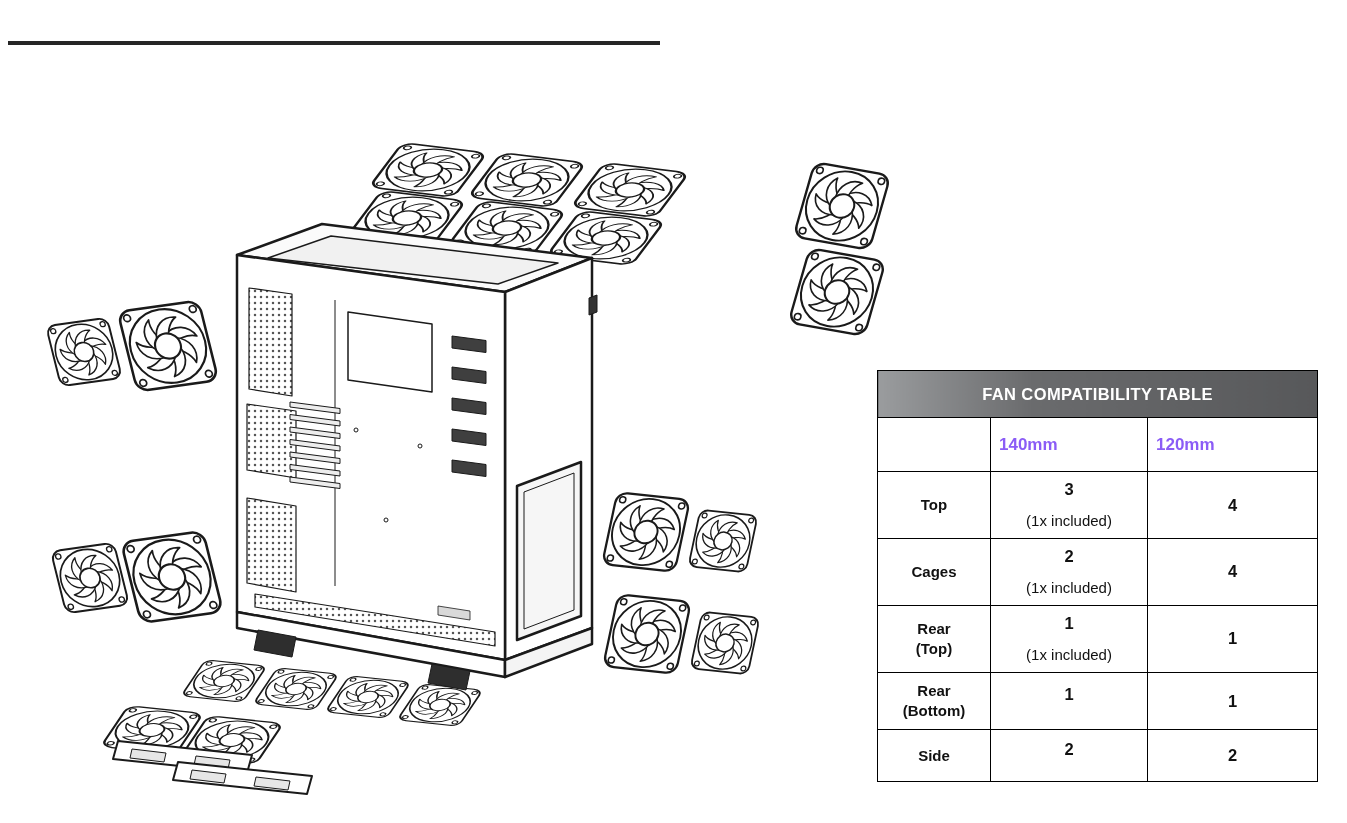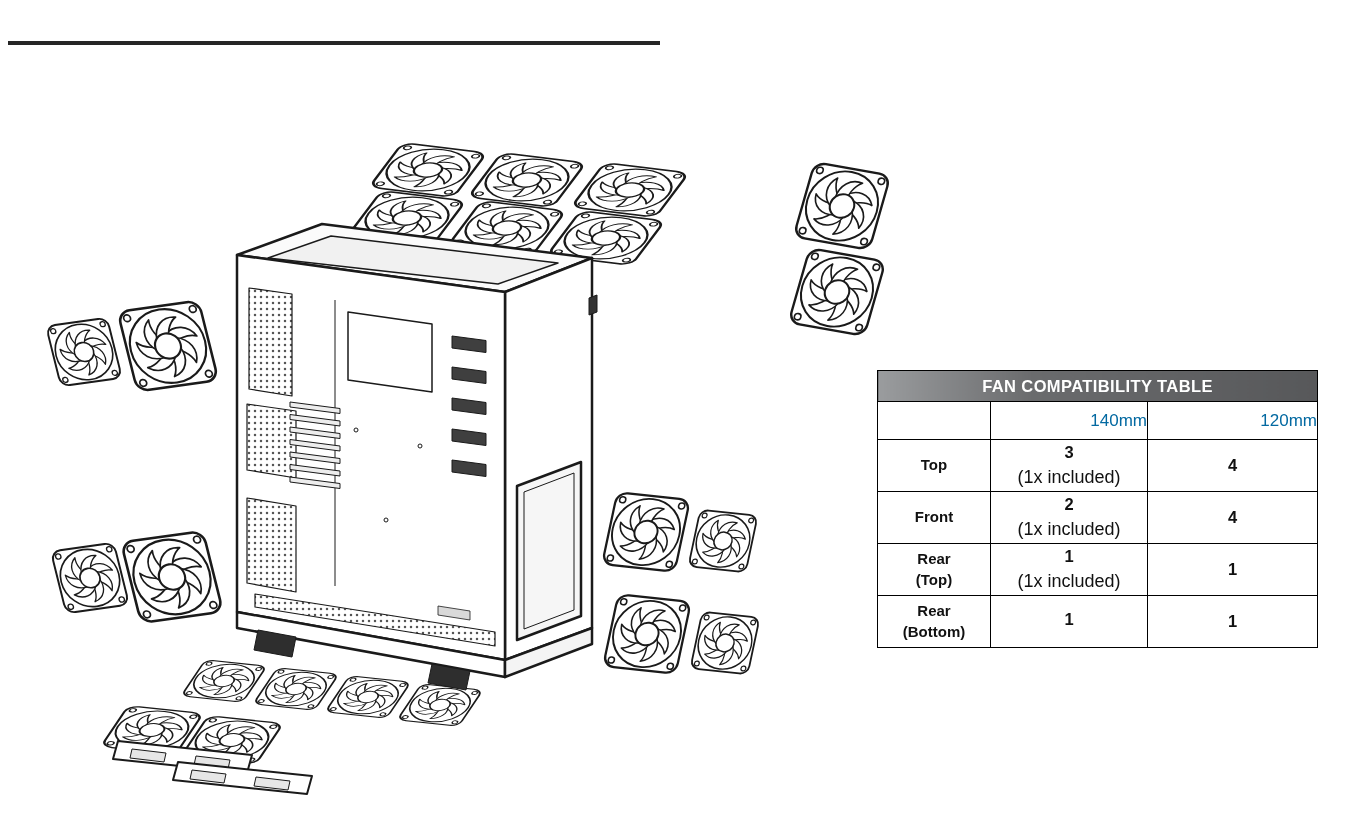--- a/index.html
+++ b/index.html
@@ -10,31 +10,31 @@
   .heading{position:absolute;left:44px;top:5px;font-size:29px;letter-spacing:.5px;
            color:#57585a;font-weight:400;}
   .heading-rule{position:absolute;left:8px;top:41px;width:652px;height:4px;background:#262626;}
 
   
   .diagram{position:absolute;left:0;top:0;width:900px;height:823px;}
 
   
   .fan-table{position:absolute;left:877px;top:370px;width:440px;border-collapse:collapse;
              table-layout:fixed;}
-  .fan-table th,.fan-table td{border:1px solid #000;padding:0;vertical-align:middle;}
+  .fan-table th,.fan-table td{border:1px solid #000;padding:8px;vertical-align:middle;}
   .title-cell{height:30px;background:linear-gradient(90deg,#9a9c9e 0%,#6a6b6d 35%,#57585a 100%);
               color:#fff;font-size:16.5px;font-weight:bold;text-align:center;letter-spacing:.4px;}
-  .colhead{height:37px;font-size:17px;font-weight:normal;text-align:right;color:#0369a1;background:#fff;}
+  .colhead{height:37px;font-size:17px;font-weight:bold;text-align:left;color:#8b5cf6;background:#fff;}
   .data-row{height:52px;}
   .data-row.tall{height:60px;}
   .rowlabel{font-size:15px;font-weight:bold;text-align:center;white-space:pre-line;line-height:1.35;
             padding:0 6px;}
   .cell{text-align:center;}
   .val{display:block;font-size:16.5px;font-weight:bold;line-height:1.15;}
-  .note{display:block;font-size:18px;font-weight:normal;line-height:1.2;margin-top:5px;}
+  .note{display:block;font-size:15px;font-weight:normal;line-height:1.2;margin-top:13px;}
 </style>
 </head>
 <body>
 
 <div class="page">
 
   <svg class="diagram" viewBox="0 0 900 823" fill="none" stroke-linejoin="round">
     <defs>
       <pattern id="dots" width="6" height="6" patternUnits="userSpaceOnUse">
         <rect width="6" height="6" fill="#ffffff"></rect>
@@ -220,21 +220,21 @@
       <td class="rowlabel">Top</td>
       <td class="cell">
         <span class="val">3</span>
         <span class="note">(1x included)</span>
       </td>
       <td class="cell">
             <span class="val">4</span>
           </td>
     </tr>
     <tr class="data-row">
-      <td class="rowlabel">Front</td>
+      <td class="rowlabel">Cages</td>
       <td class="cell">
         <span class="val">2</span>
         <span class="note">(1x included)</span>
       </td>
       <td class="cell">
             <span class="val">4</span>
           </td>
     </tr>
     <tr class="data-row">
       <td class="rowlabel">Rear
@@ -251,16 +251,26 @@
       <td class="rowlabel">Rear
 (Bottom)</td>
       <td class="cell">
         <span class="val">1</span>
         <span class="note"></span>
       </td>
       <td class="cell">
             <span class="val">1</span>
           </td>
     </tr>
+    <tr class="data-row">
+      <td class="rowlabel">Side</td>
+      <td class="cell">
+        <span class="val">2</span>
+        <span class="note"></span>
+      </td>
+      <td class="cell">
+            <span class="val">2</span>
+          </td>
+    </tr>
   </tbody>
     </table>
 
 </div>
 
 </body></html>

